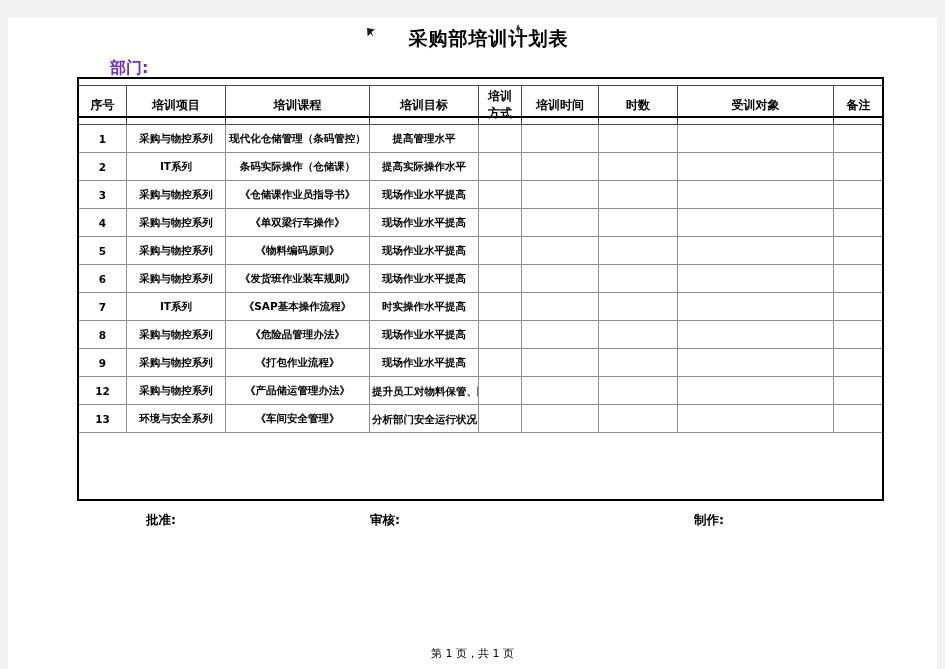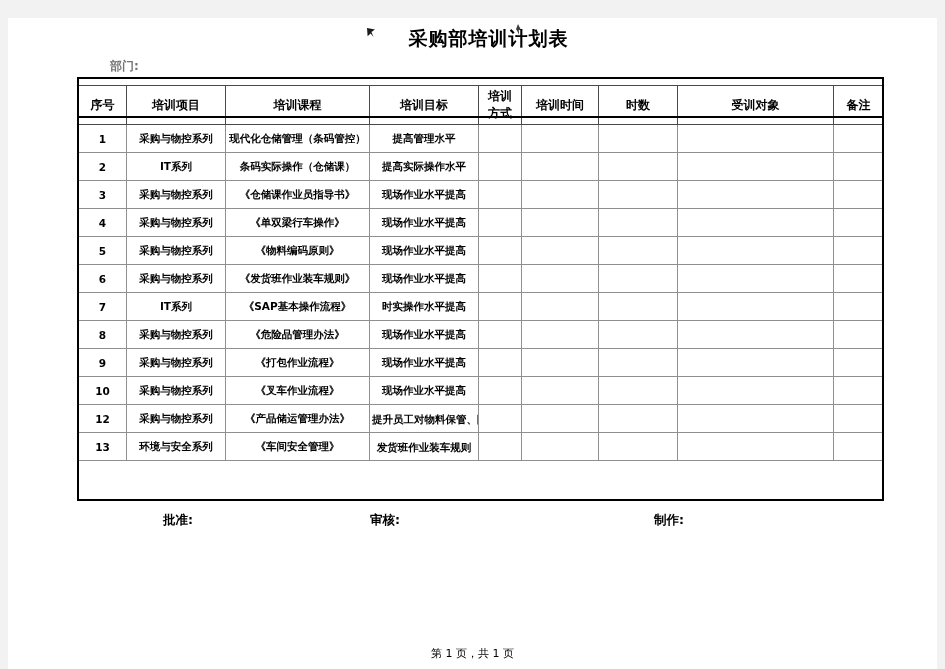--- a/index.html
+++ b/index.html
@@ -54,23 +54,23 @@
     font-weight: bold;
     color: #000000;
     letter-spacing: 1px;
     padding-left: 16px;
   }
 
   .dept-label {
     position: absolute;
     left: 110px;
     top: 58px;
-    font-size: 12px;
+    font-size: 16px;
     font-weight: bold;
-    color: #737373;
+    color: #6d28d9;
   }
 
   table.plan-table {
     position: absolute;
     left: 78px;
     top: 78px;
     width: 805px;
     border-collapse: collapse;
     table-layout: fixed;
     margin-top: 7px;
@@ -126,23 +126,23 @@
     top: 512px;
     width: 945px;
     height: 18px;
   }
   .sign-item {
     position: absolute;
     font-size: 12.5px;
     font-weight: bold;
     color: #000000;
   }
-  .sign-approve { left: 163px; }
+  .sign-approve { left: 146px; }
   .sign-review  { left: 370px; text-align: right; }
-  .sign-make    { left: 654px; }
+  .sign-make    { left: 694px; }
 
   .page-footer {
     position: absolute;
     left: 0;
     top: 646px;
     width: 945px;
     text-align: center;
     font-size: 11px;
     color: #000000;
   }
@@ -292,46 +292,35 @@
         <td>采购与物控系列</td>
         <td>《打包作业流程》</td>
         <td>现场作业水平提高</td>
         <td></td>
         <td></td>
         <td></td>
         <td></td>
         <td></td>
       </tr>
       <tr>
-        <td>10</td>
-        <td>采购与物控系列</td>
-        <td>《叉车作业流程》</td>
-        <td>现场作业水平提高</td>
-        <td></td>
-        <td></td>
-        <td></td>
-        <td></td>
-        <td></td>
-      </tr>
-      <tr>
         <td>12</td>
         <td>采购与物控系列</td>
         <td>《产品储运管理办法》</td>
         <td class="wrap-cell">提升员工对物料保管、防护、储存管控水</td>
         <td></td>
         <td></td>
         <td></td>
         <td></td>
         <td></td>
       </tr>
       <tr>
         <td>13</td>
         <td>环境与安全系列</td>
         <td>《车间安全管理》</td>
-        <td class="wrap-cell">发货班作业装车规则</td>
+        <td class="wrap-cell">分析部门安全运行状况</td>
         <td></td>
         <td></td>
         <td></td>
         <td></td>
         <td></td>
       </tr>
     </tbody>
 </table>
 
 <div class="outer-frame"></div>

